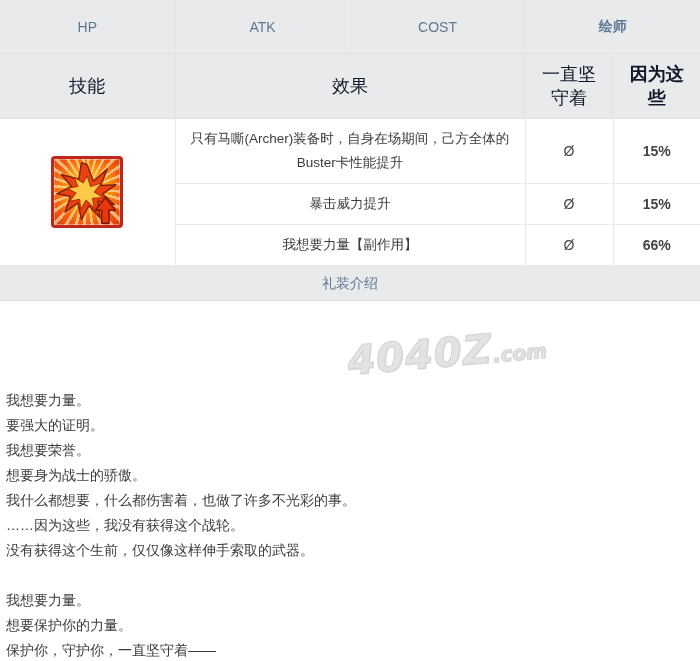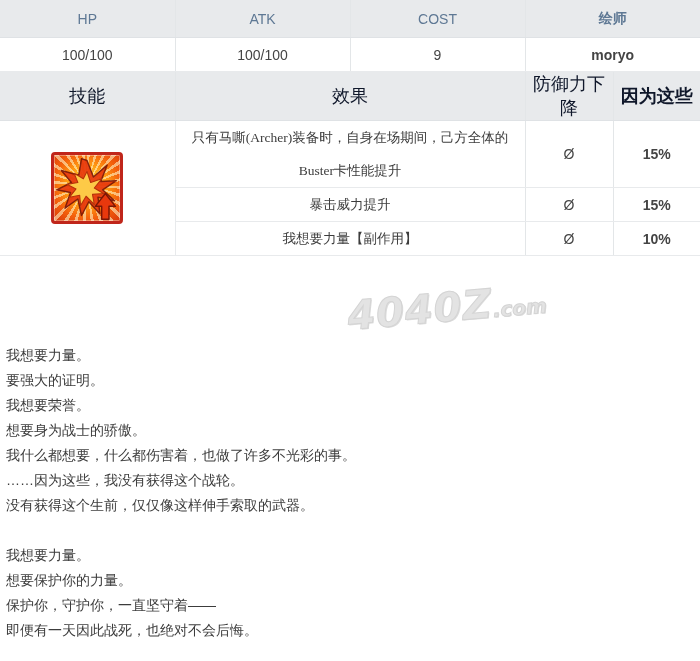--- a/index.html
+++ b/index.html
@@ -17,21 +17,21 @@
   .wrap { width: 700px; }
 
   table.grid {
     width: 700px;
     border-collapse: collapse;
     table-layout: fixed;
   }
   table.grid td, table.grid th {
     border: 1px solid #e3e6e8;
     border-left: none;
-    padding: 0;
+    padding: 8px;
     text-align: center;
     vertical-align: middle;
     font-weight: normal;
   }
   table.grid td:last-child, table.grid th:last-child {
     border-right: none;
     font-weight: bold;
   }
   .hdr-cell {
     background: #e8eaec;
@@ -67,26 +67,25 @@
     background: #ffffff;
     width: 175px;
     border-right: 1px solid #e8eaec !important;
     border-bottom: 1px solid #e8eaec !important;
     border-top: none !important;
   }
   .eff-cell {
     background: #ffffff;
     color: #3c3c3c;
     font-size: 13.5px;
-    line-height: 33px;
+    line-height: 24px;
     padding: 8px 10px;
     border-top: none !important;
     border-bottom: 1px solid #e8eaec !important;
     border-left: none !important;
-    font-family: Liberation Serif, serif;
   }
   .num-cell {
     background: #ffffff;
     color: #444444;
     font-size: 14px;
     border-left: 1px solid #e8eaec !important;
     border-top: none !important;
     border-bottom: 1px solid #e8eaec !important;
   }
 
@@ -168,41 +167,35 @@
         <col style="width:175px">
         <col style="width:175px">
     </colgroup>
     <tbody>
         <tr>
       <th class="hdr-cell">HP</th>
       <th class="hdr-cell sep">ATK</th>
       <th class="hdr-cell sep">COST</th>
       <th class="hdr-cell sep">绘师</th>
     </tr>
-    <tr>
-      <td class="val-cell">100/100</td>
-      <td class="val-cell sep">100/100</td>
-      <td class="val-cell sep">9</td>
-      <td class="val-cell sep">moryo</td>
-    </tr>
   </tbody>
     </table>
 
   <table class="grid">
     <colgroup>
       <col style="width:175px">
         <col style="width:350px">
         <col style="width:88px">
         <col style="width:87px">
     </colgroup>
     <tbody>
         <tr>
       <th class="skill-hdr">技能</th>
       <th class="skill-hdr sep">效果</th>
-      <th class="skill-hdr sep">防御力下降</th>
+      <th class="skill-hdr sep">一直坚守着</th>
       <th class="skill-hdr sep">因为这些</th>
     </tr>
 
     <tr>
       <td class="icon-cell" rowspan="3">
         <div class="skill-icon">
           <div class="rays"></div>
           <svg viewBox="0 0 72 72" width="66" height="66">
             <polygon points="36,6 43,24 58,11 51,29 68,28 53,38 66,50 48,46 50,64 38,51 30,66 26,48 12,58 18,41 3,38 19,30 8,17 27,22 30,4" fill="#e8380d" stroke="#7a1606" stroke-width="1.6" stroke-linejoin="round" opacity="0.92"></polygon>
             <polygon points="36,18 40,30 52,26 44,36 54,42 42,43 44,54 35,45 29,55 28,44 17,46 24,37 14,32 26,30 22,20 32,26" fill="#ffd24a" stroke="#b3320a" stroke-width="1.2" stroke-linejoin="round" opacity="0.95"></polygon>
@@ -217,25 +210,26 @@
 
     <tr>
       <td class="eff-cell">暴击威力提升</td>
       <td class="num-cell">Ø</td>
       <td class="num-cell">15%</td>
     </tr>
 
     <tr>
       <td class="eff-cell">我想要力量【副作用】</td>
       <td class="num-cell">Ø</td>
-      <td class="num-cell">10%</td>
+      <td class="num-cell">66%</td>
     </tr>
   </tbody>
     </table>
 
+  <div class="intro-hdr">礼装介绍</div>
 
   <div class="intro-body">
     <div class="watermark">
       <span>4040</span><span>Z</span><span class="dom">.com</span>
     </div>
     <div class="intro-text">我想要力量。
 要强大的证明。
 我想要荣誉。
 想要身为战士的骄傲。
 我什么都想要，什么都伤害着，也做了许多不光彩的事。

